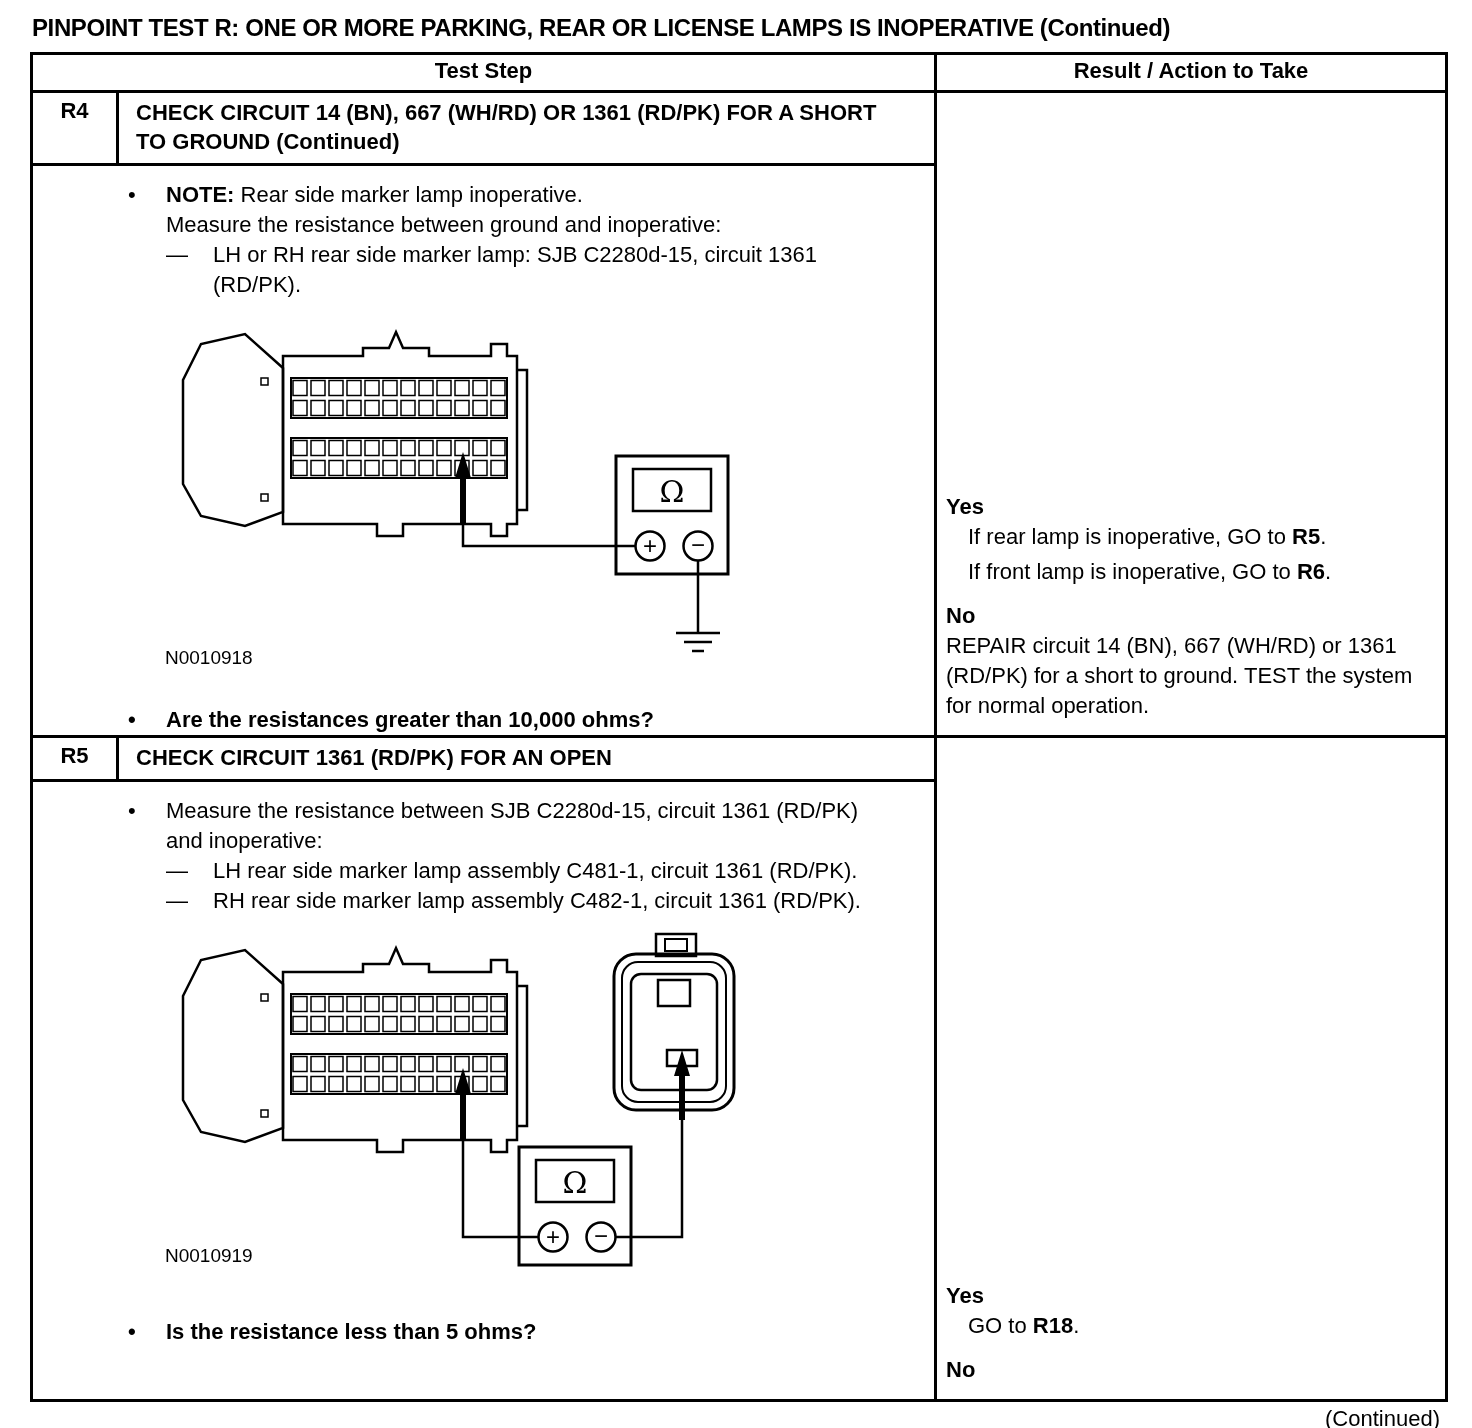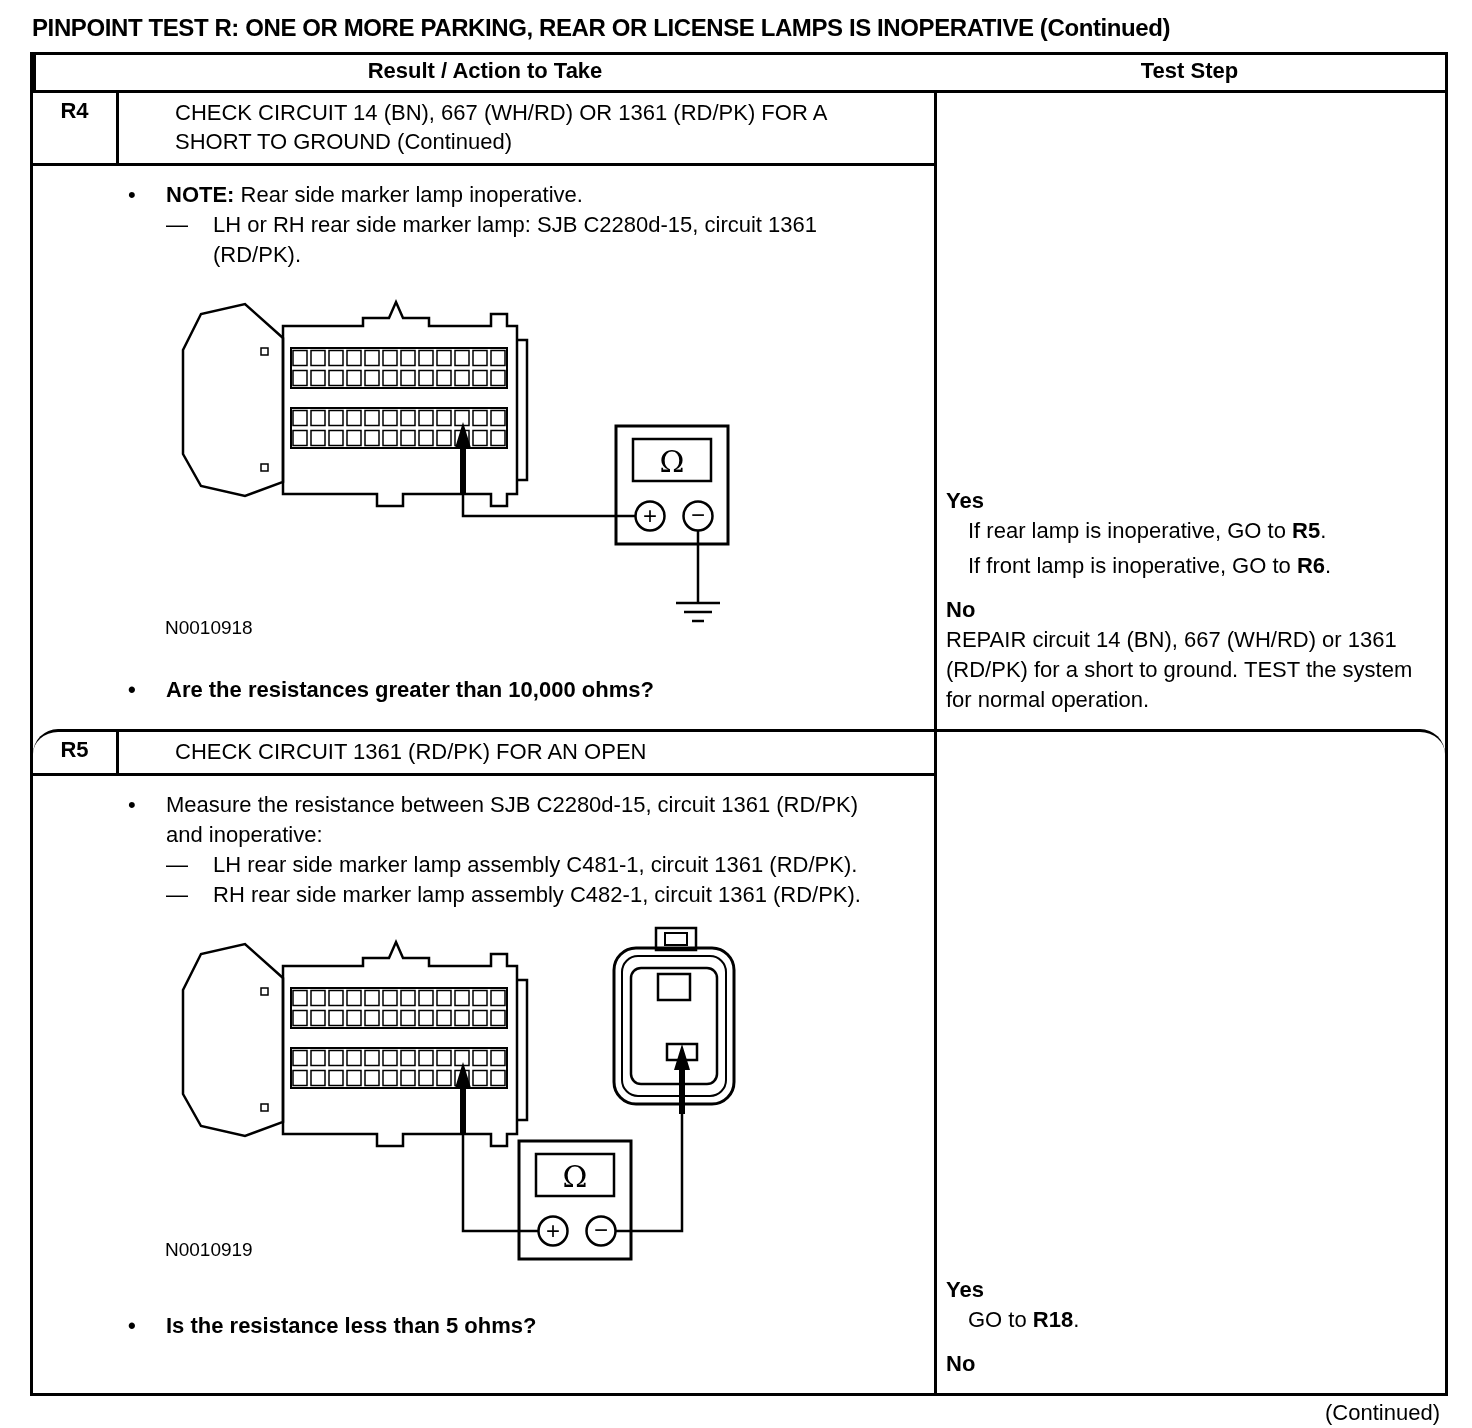--- a/index.html
+++ b/index.html
@@ -4,28 +4,28 @@
 <style>
   * { box-sizing: border-box; }
   html, body { margin: 0; padding: 0; background: #ffffff; color: #000000; }
   body { font-family: "Liberation Sans", sans-serif; }
   .page { width: 1472px; min-height: 1428px; padding: 6px 24px 0 30px; position: relative; background: #fff; }
   .doc-title { font-size: 24px; font-weight: bold; letter-spacing: -0.4px; white-space: nowrap; margin: 8px 0 10px 2px; }
   .ptable { border: 3px solid #000; }
   .thead { display: grid; grid-template-columns: 901px 1fr; border-bottom: 3px solid #000; }
   .th { font-size: 22px; font-weight: bold; text-align: center; padding: 3px 0 6px; }
   .th-result { border-left: 3px solid #000; }
-  .steprow { display: grid; grid-template-columns: 901px 1fr; border-radius: 25px; }
+  .steprow { display: grid; grid-template-columns: 901px 1fr; }
   .steprow + .steprow { border-top: 3px solid #000; }
   .steprow-r4 { min-height: 636px; }
   .steprow-r5 { min-height: 664px; }
   .step-left { display: flex; flex-direction: column; }
   .step-head { display: grid; grid-template-columns: 86px 1fr; border-bottom: 3px solid #000; flex: none; }
   .step-id { border-right: 3px solid #000; font-weight: bold; font-size: 22px; text-align: center; padding-top: 5px; }
-  .step-title { font-weight: normal; font-size: 22px; line-height: 29px; padding: 5px 42px 7px 17px; margin-left: 39px; }
+  .step-title { font-weight: bold; font-size: 22px; line-height: 29px; padding: 5px 42px 7px 17px; }
   .step-body { flex: 1; padding-top: 14px; font-size: 22px; line-height: 30px; }
   .li { display: flex; margin-left: 95px; }
   .li-marker { width: 38px; flex: none; }
   .li-text { flex: 1; padding-right: 70px; }
   .subli { display: flex; }
   .sub-marker { width: 47px; flex: none; }
   .sub-text { flex: 1; max-width: 655px; }
   .q { font-weight: bold; }
   .q-r4 { margin-top: 26px; }
   .q-r5 { margin-top: 12px; }
@@ -39,35 +39,36 @@
 </head>
 <body>
 
 <div class="page">
 
   <h1 class="doc-title">PINPOINT TEST R: ONE OR MORE PARKING, REAR OR LICENSE LAMPS IS INOPERATIVE (Continued)</h1>
 
   <div class="ptable">
 
     <div class="thead">
+      <div class="th">Test Step</div>
       <div class="th th-result">Result / Action to Take</div>
-      <div class="th">Test Step</div>
     </div>
 
     <div class="steprow steprow-r4">
       <div class="step-left">
         <div class="step-head">
           <div class="step-id">R4</div>
           <div class="step-title">CHECK CIRCUIT 14 (BN), 667 (WH/RD) OR 1361 (RD/PK) FOR A SHORT TO GROUND (Continued)</div>
         </div>
         <div class="step-body">
           <div class="li">
             <span class="li-marker">•</span>
             <div class="li-text">
               <div><b>NOTE:</b> <span>Rear side marker lamp inoperative.</span></div>
+              <div>Measure the resistance between ground and inoperative:</div>
               <div class="subli">
                 <span class="sub-marker">—</span>
                 <div class="sub-text">LH or RH rear side marker lamp: SJB C2280d-15, circuit 1361 (RD/PK).</div>
               </div>
             </div>
           </div>
 
           <div class="fig">
             <svg width="600" height="365" viewBox="0 0 600 365">
               <defs>

